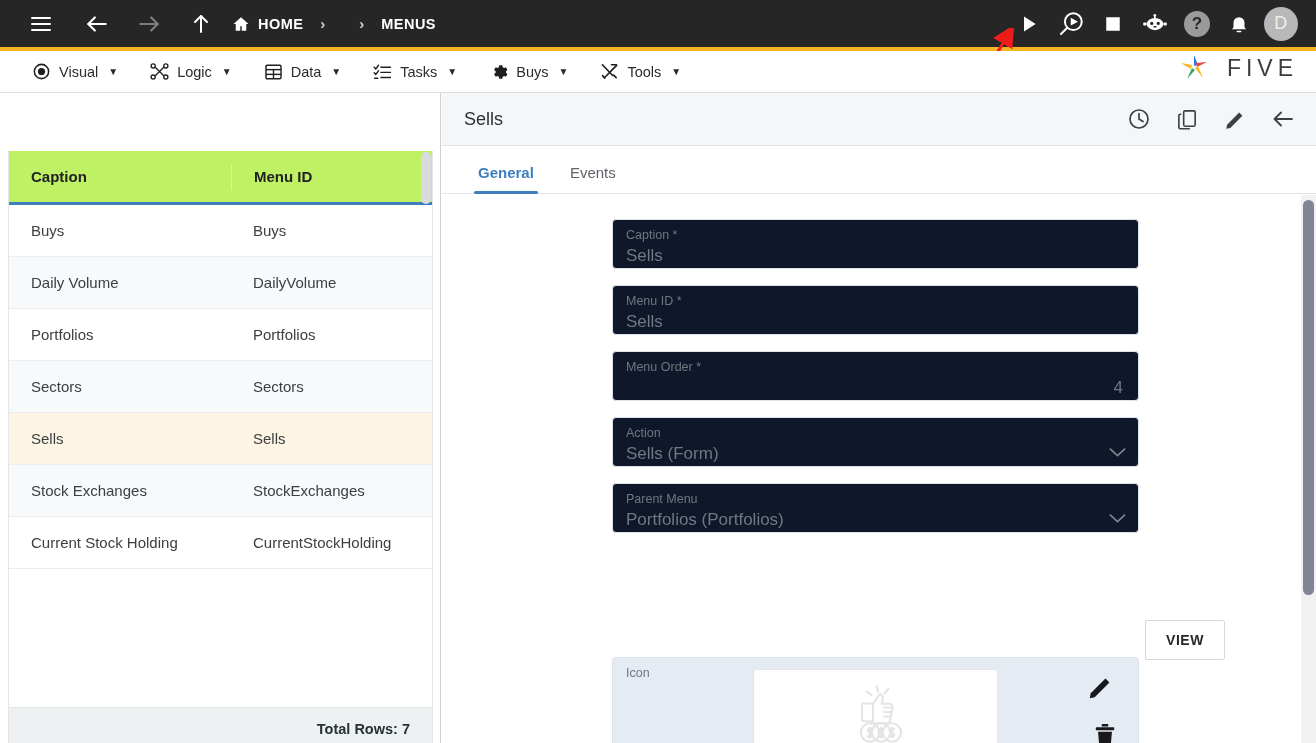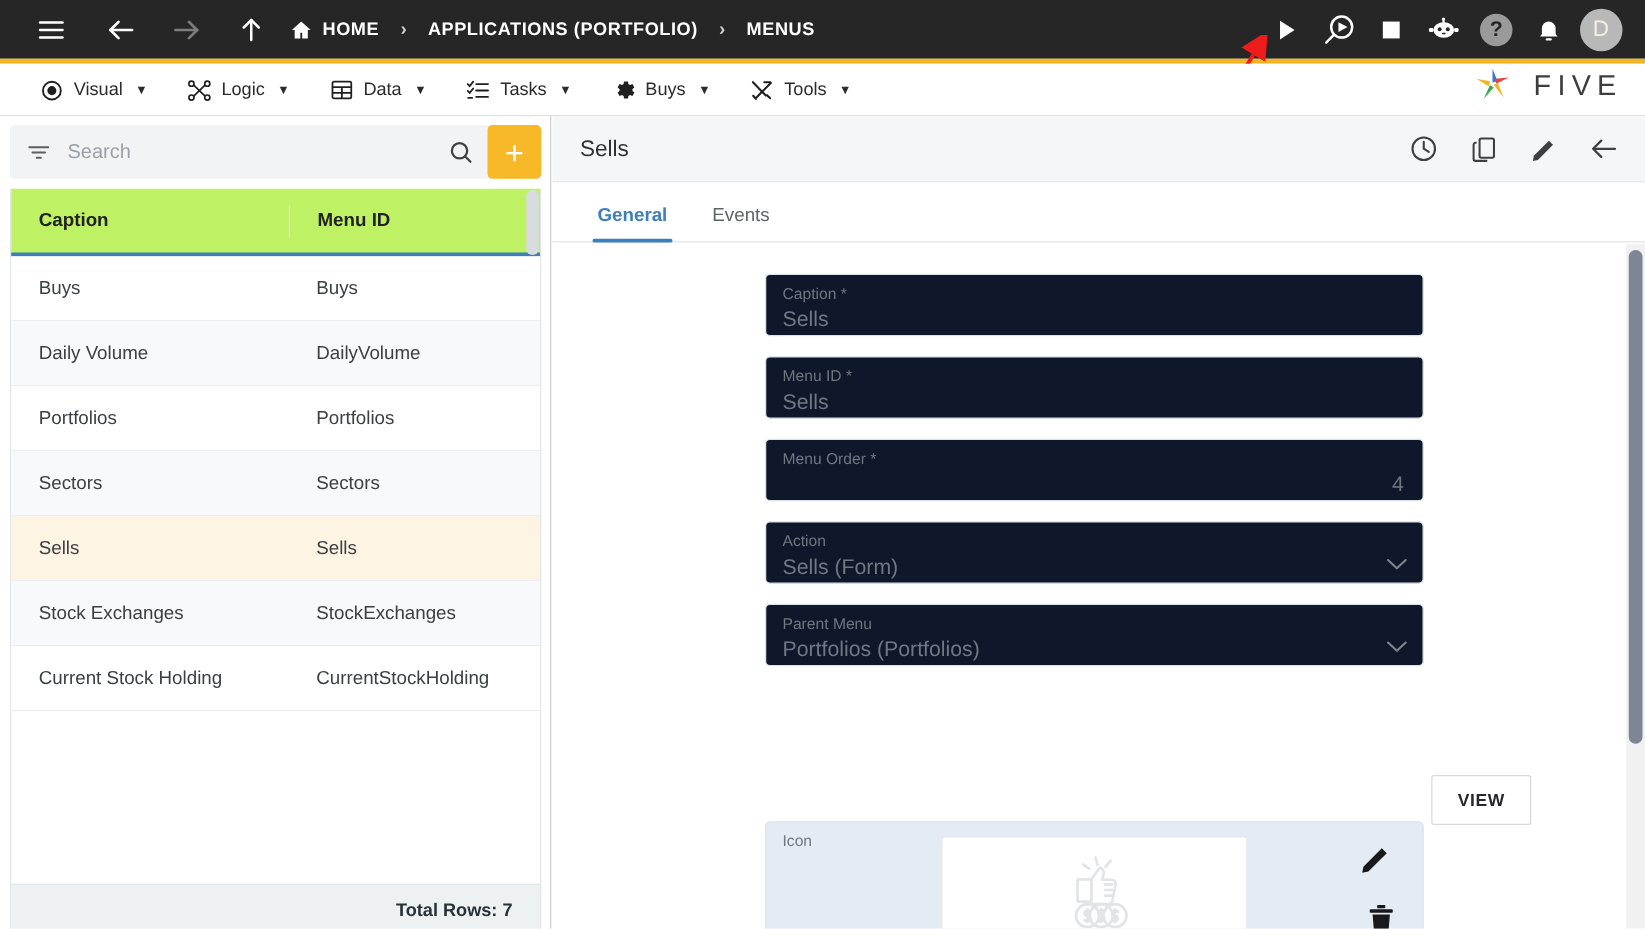--- a/index.html
+++ b/index.html
@@ -48,21 +48,21 @@
   }
 
   
   .accent-line {
     position:absolute; left:0; top:47px; width:1316px; height:4px; background:#f5b421;
   }
 
   
   .menubar {
     position:absolute; left:0; top:51px; width:1316px; height:42px;
-    background:#ffffff; display:flex; 
+    background:#ffffff; display:flex; align-items:center;
     padding-left:16px; border-bottom:1px solid #dfdfdf;
   }
   .menu-item {
     display:flex; align-items:center; gap:8px;
     font-size:14.5px; color:#2b2b2b; height:42px; padding:0 16px;
     white-space:nowrap;
   }
   .menu-item .caret { font-size:10px; color:#2b2b2b; margin-left:2px; }
   .menu-ic { width:19px; height:19px; display:flex; align-items:center; justify-content:center; color:#1f1f1f;}
   .five-logo {
@@ -250,23 +250,20 @@
         <span style="display:flex;align-items:center;">
           <svg width="18" height="18" viewBox="0 0 24 24" fill="#fff">
               <path d="M12 3 2 12h3v9h6v-6h2v6h6v-9h3z"></path>
             </svg>
         </span>
         <span>HOME</span>
       </div>
 
       <span class="crumb-sep">›</span>
 
-      <div class="crumb">
-        <span>APPLICATIONS (PORTFOLIO)</span>
-      </div>
 
       <span class="crumb-sep">›</span>
 
       <div class="crumb">
         <span>MENUS</span>
       </div>
     </div>
 
     <div class="spacer"></div>
 
@@ -414,37 +411,20 @@
       <polygon points="28,8 18,13 17,9" fill="#e8453c"></polygon>
       <polygon points="2,9 13,11 12,15" fill="#f5b421"></polygon>
       <polygon points="8,25 13,14 16,16" fill="#3aa757"></polygon>
       <polygon points="24,24 16,14 19,12" fill="#f5b421"></polygon>
     </svg>
     <span class="five-word">FIVE</span>
   </div>
 
   <div class="left-panel">
 
-    <div class="search-row">
-      <span class="filter-ic">
-        <svg width="20" height="20" viewBox="0 0 24 24" fill="none" stroke="#5a5f63" stroke-width="1.9" stroke-linecap="round">
-          <line x1="3" y1="7" x2="21" y2="7"></line>
-            <line x1="6" y1="12" x2="18" y2="12"></line>
-            <line x1="10" y1="17" x2="14" y2="17"></line>
-        </svg>
-      </span>
-      <input class="search-input" type="text" placeholder="Search" style="">
-      <span class="search-go">
-        <svg width="21" height="21" viewBox="0 0 24 24" fill="none" stroke="#3c4043" stroke-width="2" stroke-linecap="round">
-          <circle cx="11" cy="11" r="7"></circle>
-            <line x1="16.2" y1="16.2" x2="21" y2="21"></line>
-        </svg>
-      </span>
-      <span class="add-btn">+</span>
-    </div>
 
     <div class="grid-wrap">
       <div class="grid-head">
         <div class="gh-cell c1">Caption</div>
         <div class="gh-cell c2">Menu ID</div>
         <div class="grid-vscroll"></div>
       </div>
 
       <div class="grid-body">
         <div class="grid-row">

